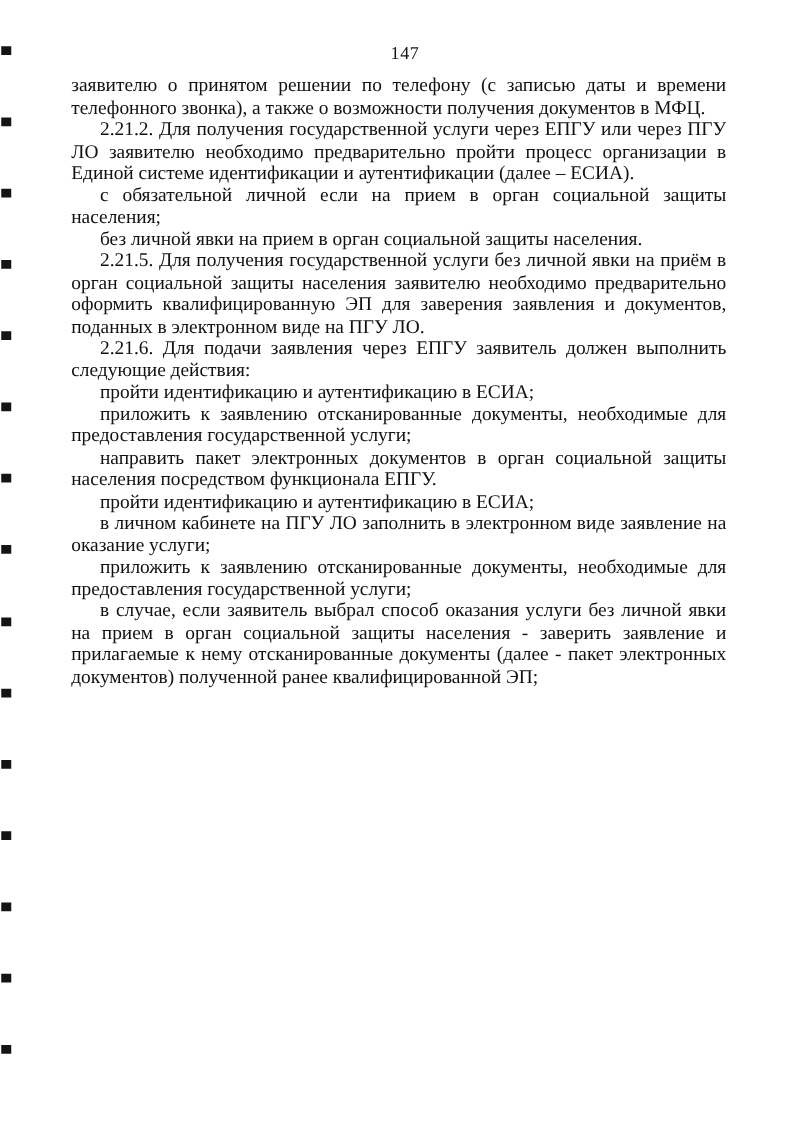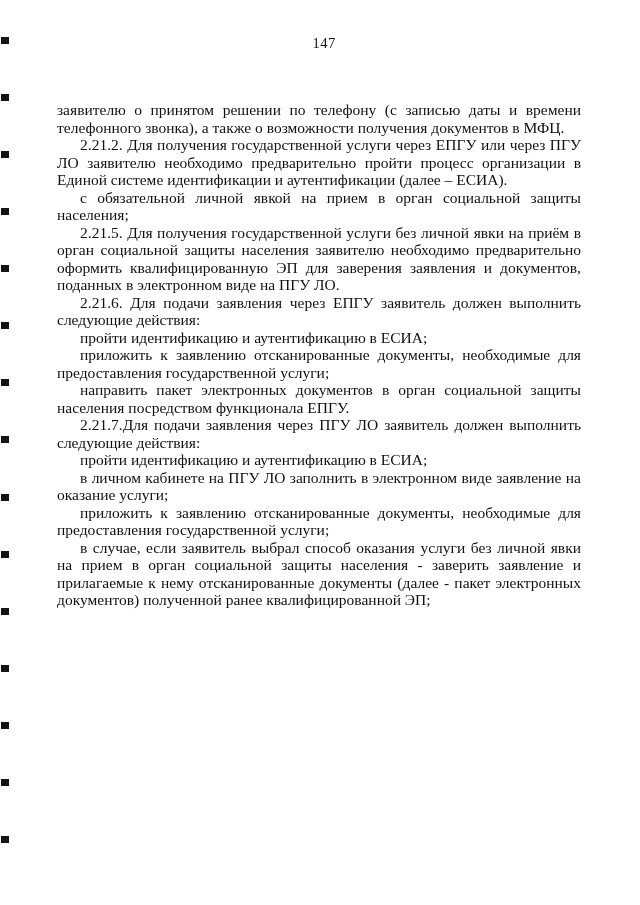--- a/index.html
+++ b/index.html
@@ -28,21 +28,20 @@
   .content {
     position: absolute;
     left: 57px;
     top: 60px;
     width: 524px;
     font-size: 15.5px;
     line-height: 17.5px;
     text-align: justify;
     text-align-last: left;
     color: #111111;
-    margin-top: 41px;
   }
   .para {
     margin: 0;
     padding: 0;
     text-indent: 23px;
   }
   .para.noindent {
     text-indent: 0;
   }
   .scan-mark {
@@ -54,27 +53,27 @@
   }
 </style>
 </head>
 <body>
 
 <div class="page-number">147</div>
 
 <div class="content">
     <p class="para noindent">заявителю о принятом решении по телефону (с записью даты и времени телефонного звонка), а также о возможности получения документов в МФЦ.</p>
     <p class="para">2.21.2. Для получения государственной услуги через ЕПГУ или через ПГУ ЛО заявителю необходимо предварительно пройти процесс организации в Единой системе идентификации и аутентификации (далее – ЕСИА).</p>
-    <p class="para">с обязательной личной явкой на прием в орган социальной защиты населения;</p>
+    <p class="para">с обязательной личной если на прием в орган социальной защиты населения;</p>
+    <p class="para">без личной явки на прием в орган социальной защиты населения.</p>
     <p class="para">2.21.5. Для получения государственной услуги без личной явки на приём в орган социальной защиты населения заявителю необходимо предварительно оформить квалифицированную ЭП для заверения заявления и документов, поданных в электронном виде на ПГУ ЛО.</p>
     <p class="para">2.21.6. Для подачи заявления через ЕПГУ заявитель должен выполнить следующие действия:</p>
     <p class="para">пройти идентификацию и аутентификацию в ЕСИА;</p>
     <p class="para">приложить к заявлению отсканированные документы, необходимые для предоставления государственной услуги;</p>
     <p class="para">направить пакет электронных документов в орган социальной защиты населения посредством функционала ЕПГУ.</p>
-    <p class="para">2.21.7.Для подачи заявления через ПГУ ЛО заявитель должен выполнить следующие действия:</p>
     <p class="para">пройти идентификацию и аутентификацию в ЕСИА;</p>
     <p class="para">в личном кабинете на ПГУ ЛО заполнить в электронном виде заявление на оказание услуги;</p>
     <p class="para">приложить к заявлению отсканированные документы, необходимые для предоставления государственной услуги;</p>
     <p class="para">в случае, если заявитель выбрал способ оказания услуги без личной явки на прием в орган социальной защиты населения - заверить заявление и прилагаемые к нему отсканированные документы (далее - пакет электронных документов) полученной ранее квалифицированной ЭП;</p>
   </div>
 
 <div id="marks-layer">
     <div class="scan-mark" style="top: 37px; background: rgb(20, 20, 20);"></div>
     <div class="scan-mark" style="top: 94px; background: rgb(20, 20, 20);"></div>
     <div class="scan-mark" style="top: 151px; background: rgb(20, 20, 20);"></div>

